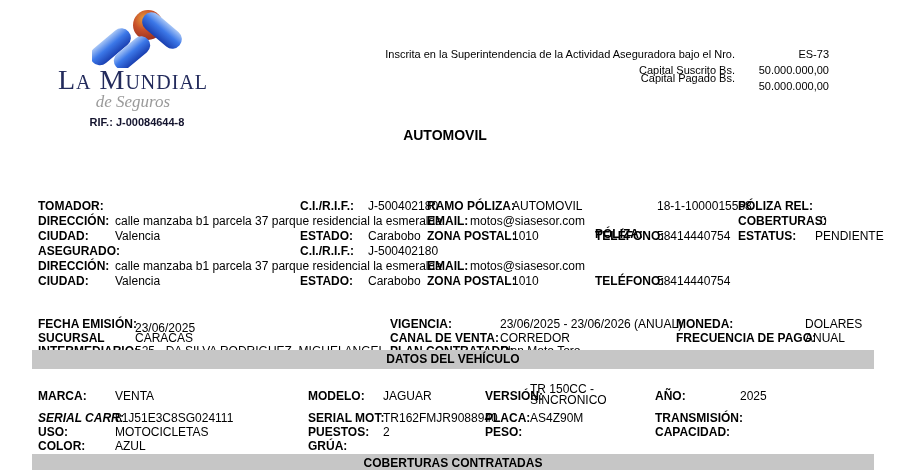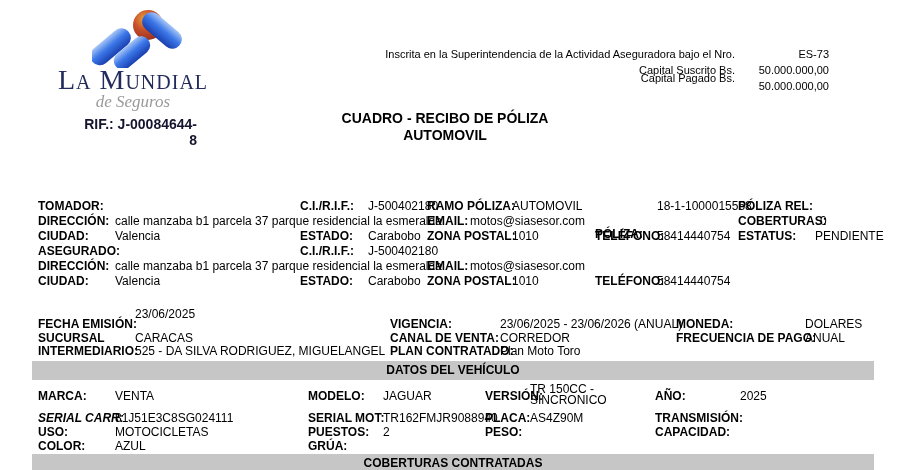--- a/index.html
+++ b/index.html
@@ -13,22 +13,22 @@
     position:absolute;left:33px;top:64px;width:200px;text-align:center;
     font-family:"Liberation Serif", serif;font-variant:small-caps;
     font-size:28px;color:#232b5c;letter-spacing:1px;font-weight:500;
   }
   .tagline{
     position:absolute;left:33px;top:92px;width:200px;text-align:center;
     font-family:"Liberation Serif", serif;font-style:italic;
     font-size:17px;color:#9a9a9a;
   }
   .rif{
-    position:absolute;left:77px;top:116px;width:120px;text-align:right;
-    font-size:14px;font-weight:bold;color:#14142e;
+    position:absolute;left:77px;top:116px;width:120px;text-align:center;
+    font-size:11px;font-weight:bold;color:#14142e;
   }
   
   .reg-label{position:absolute;right:171px;text-align:right;font-size:11px;white-space:nowrap;}
   .reg-value{position:absolute;right:77px;text-align:right;font-size:11px;white-space:nowrap;}
   
   .title-line{position:absolute;left:300px;width:290px;text-align:center;font-size:14px;font-weight:bold;}
   
   .sec-bar{
     position:absolute;left:32px;width:842px;height:19px;background:#c6c6c6;
     text-align:center;font-size:12px;font-weight:bold;line-height:19px;
@@ -69,21 +69,20 @@
 
   <div>
     <span class="reg-label" style="top:48px;">Inscrita en la Superintendencia de la Actividad Aseguradora bajo el Nro.</span>
     <span class="reg-value" style="top:48px;">ES-73</span>
     <span class="reg-label" style="top:64px;">Capital Suscrito Bs.</span>
     <span class="reg-value" style="top:64px;">50.000.000,00</span>
     <span class="reg-label" style="top:72px;padding-left:24px;">Capital Pagado Bs.</span>
     <span class="reg-value" style="top:80px;">50.000.000,00</span>
   </div>
 
-  <div class="title-line" style="top:110px;">CUADRO - RECIBO DE PÓLIZA</div>
   <div class="title-line" style="top:127px;">AUTOMOVIL</div>
 
 
   <span class="fld lbl" style="left:38px;top:199px;">TOMADOR:</span>
   <span class="fld" style="left:115px;top:199px;"></span>
   <span class="fld lbl" style="left:300px;top:199px;">C.I./R.I.F.:</span>
   <span class="fld" style="left:368px;top:199px;">J-500402180</span>
   <span class="fld lbl" style="left:427px;top:199px;">RAMO PÓLIZA:</span>
   <span class="fld" style="left:512px;top:199px;">AUTOMOVIL</span>
   <span class="fld lbl" style="left:595px;top:199px;margin-top:28px;">PÓLIZA:</span>
@@ -123,39 +122,39 @@
   <span class="fld" style="left:115px;top:274px;">Valencia</span>
   <span class="fld lbl" style="left:300px;top:274px;">ESTADO:</span>
   <span class="fld" style="left:368px;top:274px;">Carabobo</span>
   <span class="fld lbl" style="left:427px;top:274px;">ZONA POSTAL:</span>
   <span class="fld" style="left:512px;top:274px;">1010</span>
   <span class="fld lbl" style="left:595px;top:274px;">TELÉFONO:</span>
   <span class="fld" style="left:657px;top:274px;">58414440754</span>
 
 
   <span class="fld lbl" style="left:38px;top:317px;">FECHA EMISIÓN:</span>
-  <span class="fld" style="left:135px;top:307px;">23/06/2025</span>
+  <span class="fld" style="left:135px;top:321px;">23/06/2025</span>
   <span class="fld lbl" style="left:390px;top:317px;">VIGENCIA:</span>
   <span class="fld" style="left:500px;top:317px;">23/06/2025 - 23/06/2026 (ANUAL)</span>
   <span class="fld lbl" style="left:676px;top:317px;">MONEDA:</span>
   <span class="fld" style="left:805px;top:317px;">DOLARES</span>
 
   <span class="fld lbl" style="left:38px;top:331px;">SUCURSAL</span>
   <span class="fld" style="left:135px;top:331px;">CARACAS</span>
   <span class="fld lbl" style="left:390px;top:331px;">CANAL DE VENTA:</span>
   <span class="fld" style="left:500px;top:331px;">CORREDOR</span>
   <span class="fld lbl" style="left:676px;top:331px;">FRECUENCIA DE PAGO:</span>
   <span class="fld" style="left:805px;top:331px;">ANUAL</span>
 
   <span class="fld lbl" style="left:38px;top:344px;">INTERMEDIARIO:</span>
   <span class="fld" style="left:135px;top:344px;">525 - DA SILVA RODRIGUEZ, MIGUELANGEL</span>
   <span class="fld lbl" style="left:390px;top:344px;">PLAN CONTRATADO:</span>
   <span class="fld" style="left:500px;top:344px;">Plan Moto Toro</span>
 
-  <div class="sec-bar" style="top:361px;">DATOS DEL VEHÍCULO</div>
+  <div class="sec-bar" style="top:350px;">DATOS DEL VEHÍCULO</div>
 
   <span class="fld lbl" style="left:38px;top:389px;">MARCA:</span>
   <span class="fld" style="left:115px;top:389px;">VENTA</span>
   <span class="fld lbl" style="left:308px;top:389px;">MODELO:</span>
   <span class="fld" style="left:383px;top:389px;">JAGUAR</span>
   <span class="fld lbl" style="left:485px;top:389px;">VERSIÓN:</span>
   <span class="wrapval" style="left:530px;top:384px;">TR 150CC - SINCRONICO</span>
   <span class="fld lbl" style="left:655px;top:389px;">AÑO:</span>
   <span class="fld" style="left:740px;top:389px;">2025</span>
 

